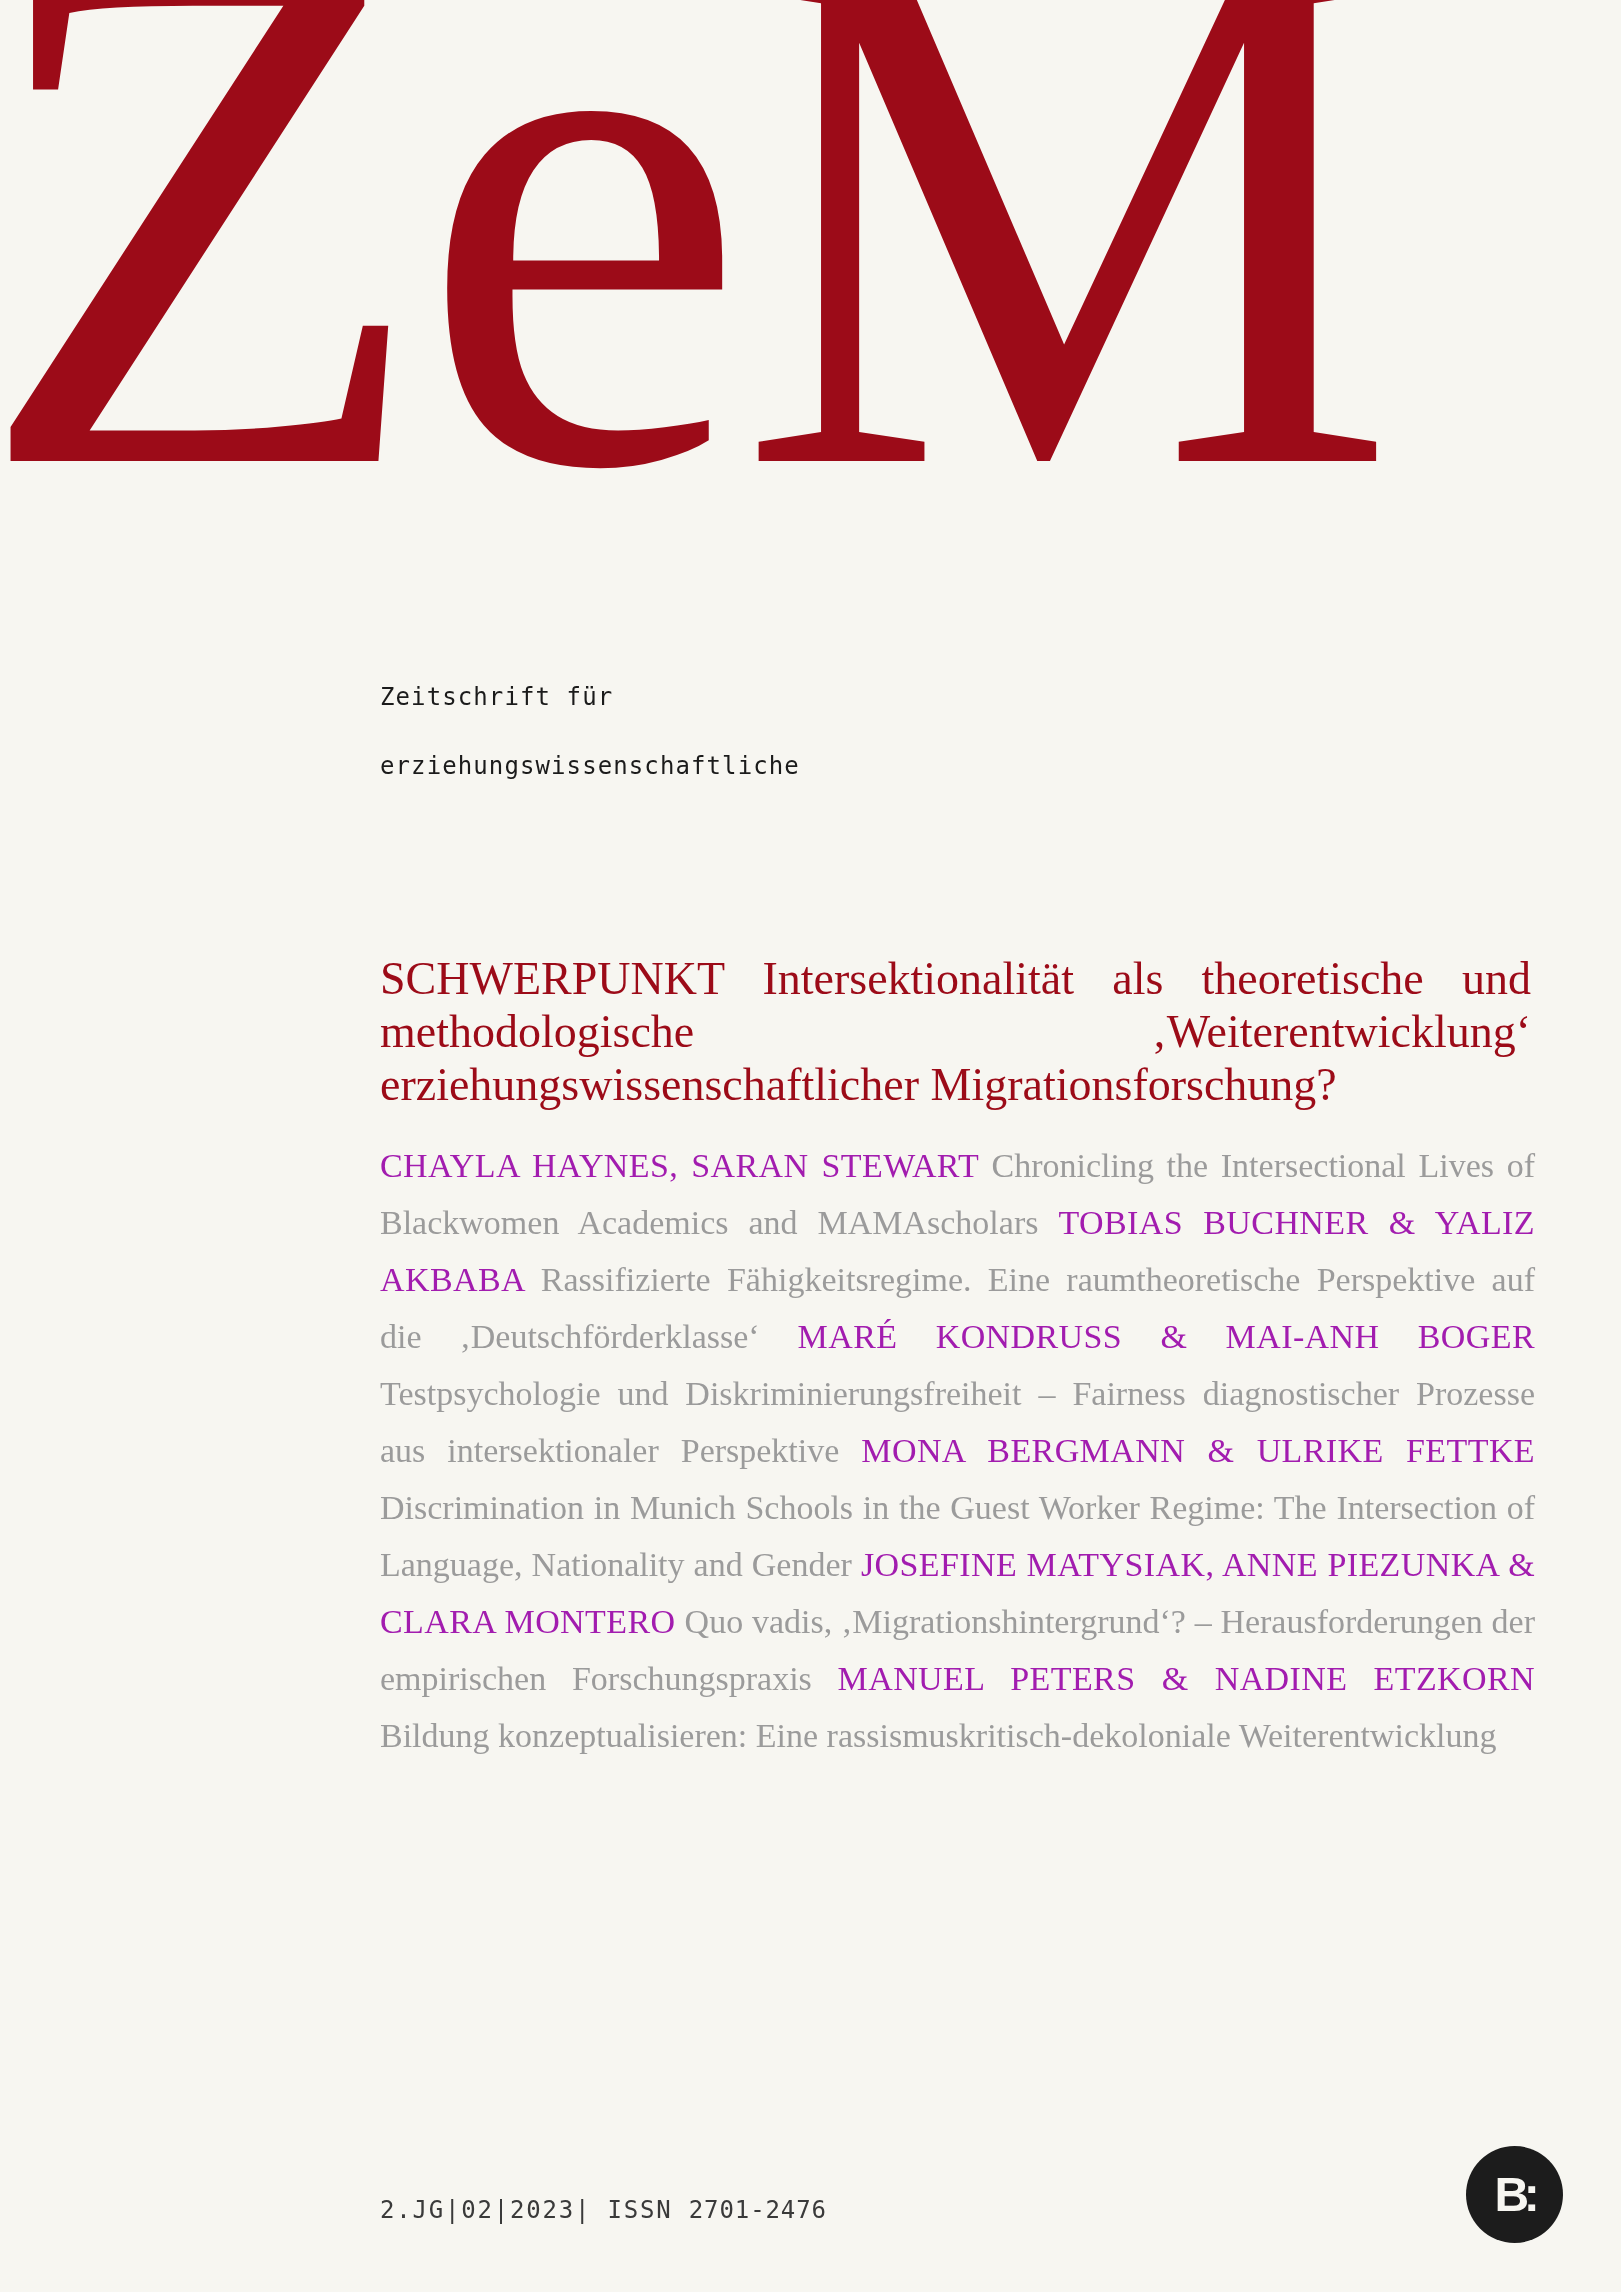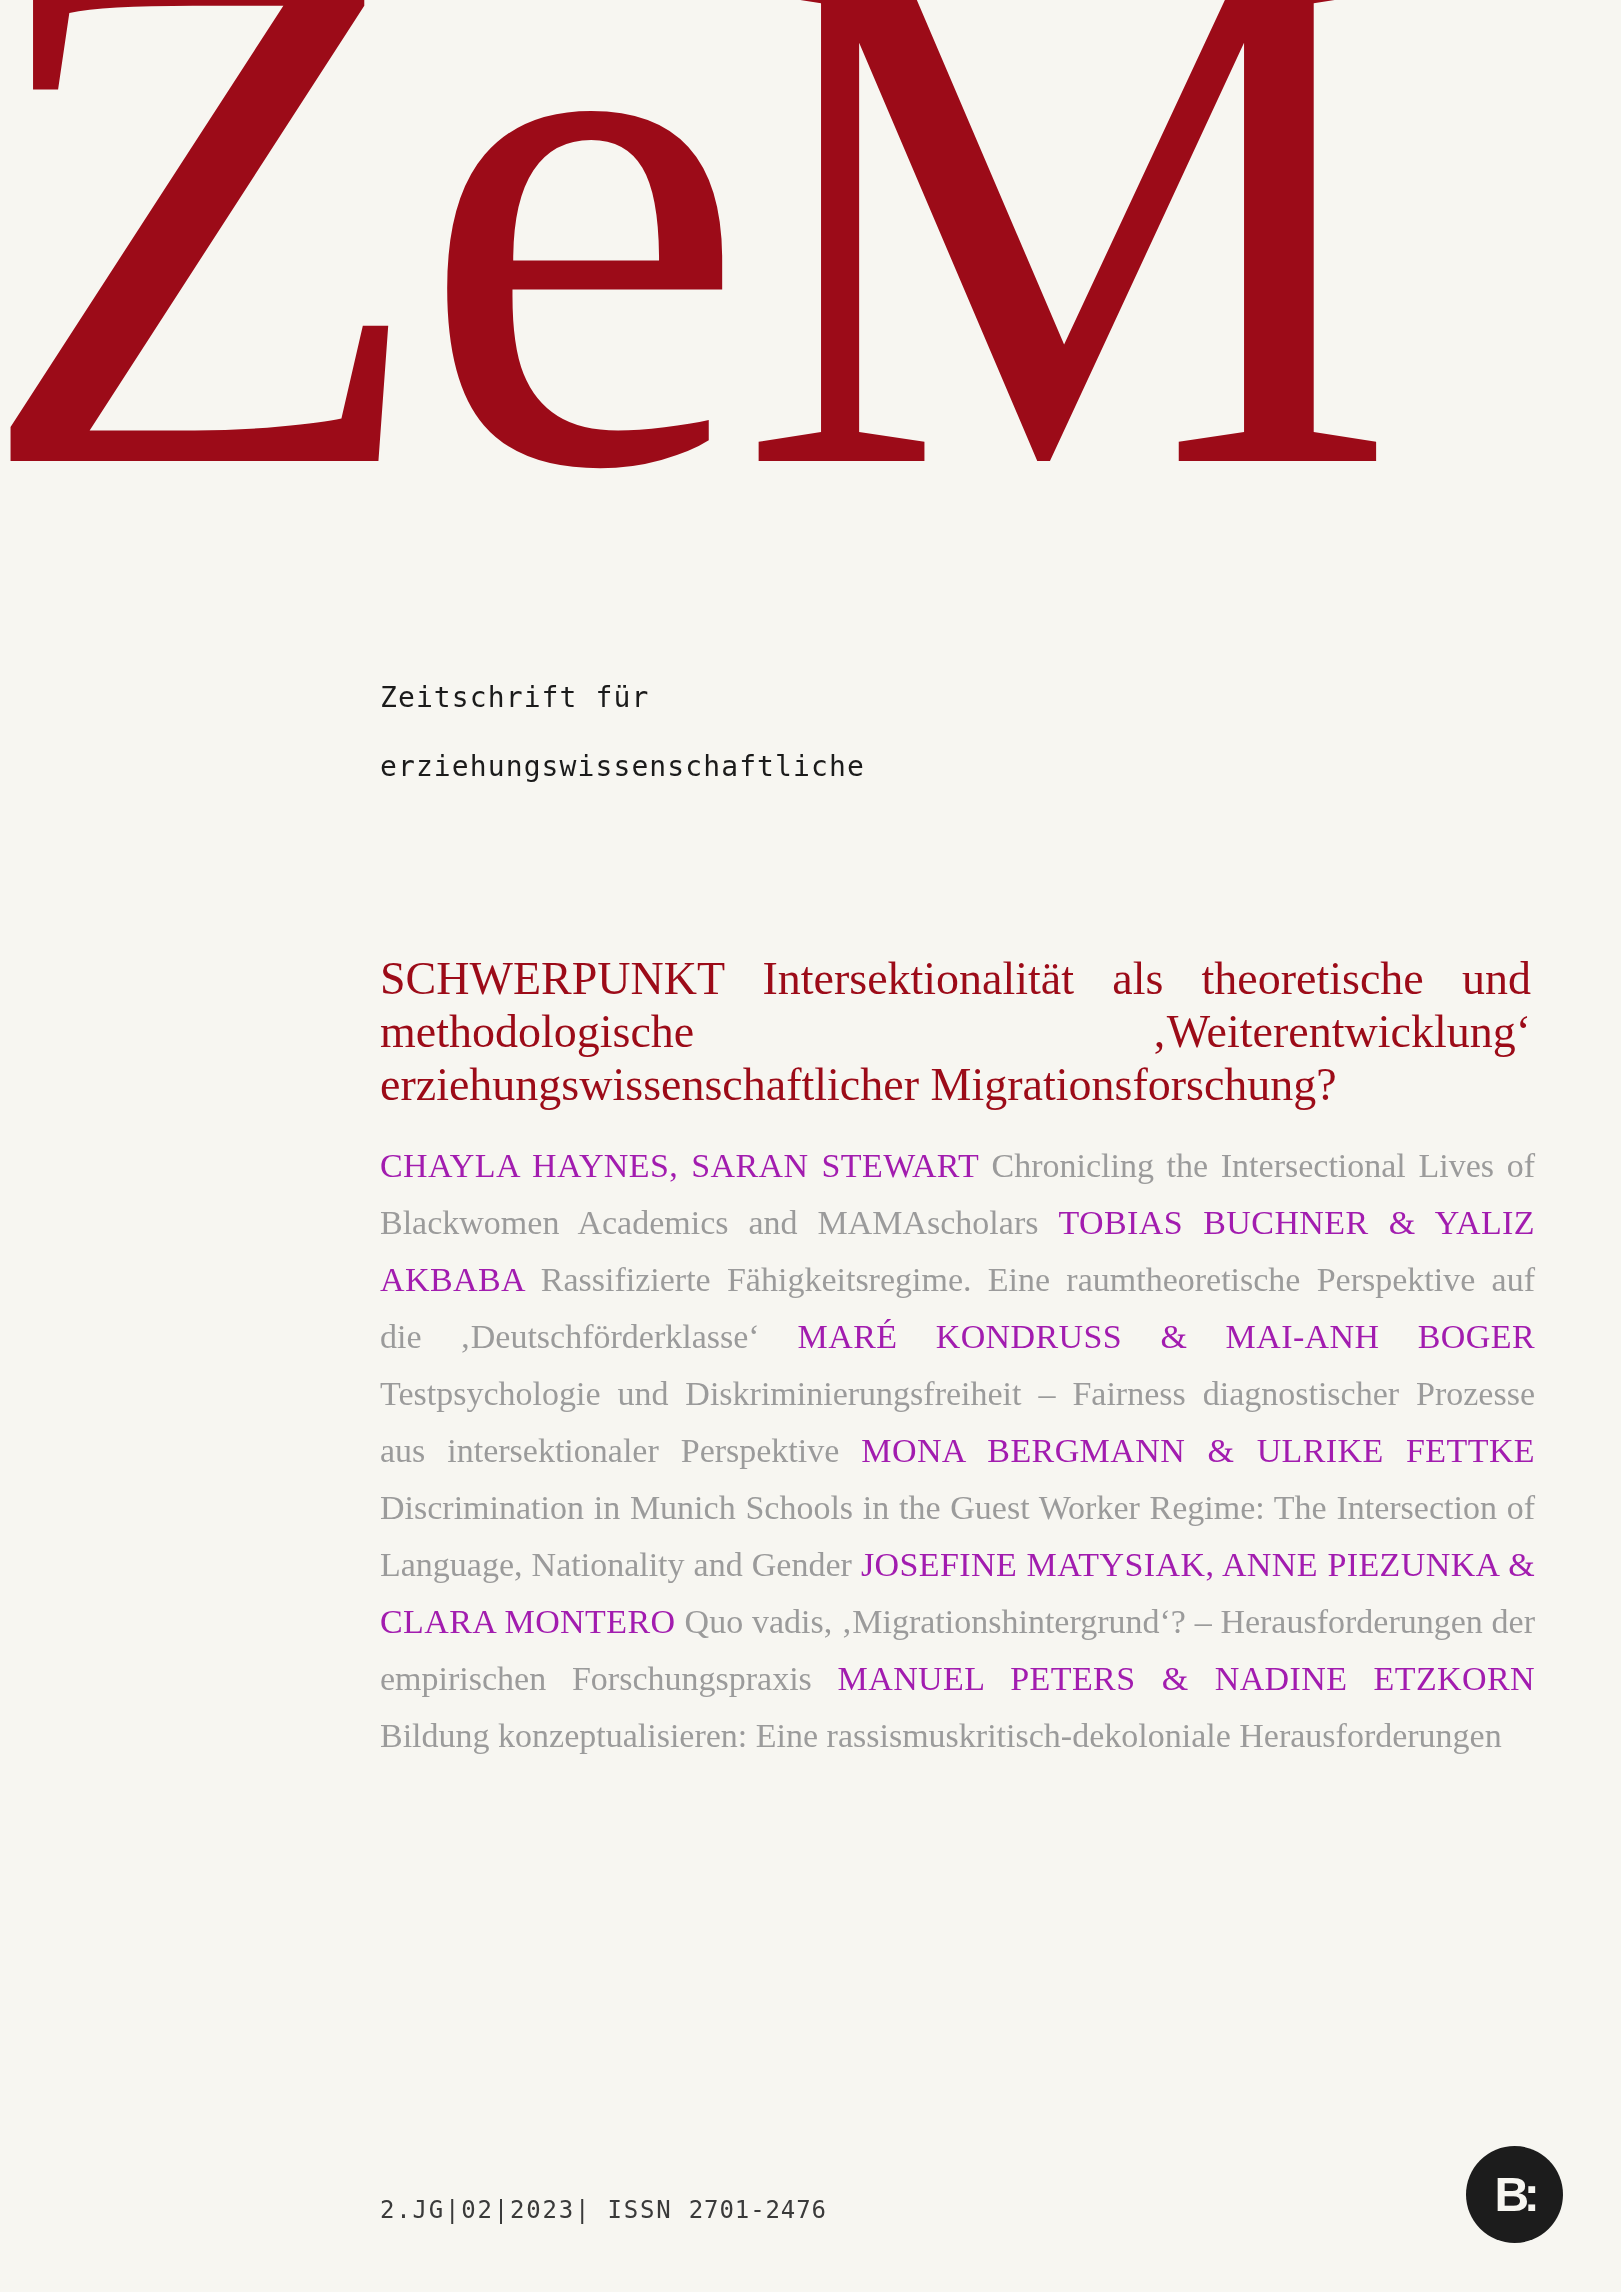--- a/index.html
+++ b/index.html
@@ -41,21 +41,21 @@
     font-weight: 400;
     white-space: nowrap;
   }
   
   .subtitle {
     position: absolute;
     left: 380px;
     top: 663px;
     width: 967px;
     font-family: "DejaVu Sans Mono", monospace;
-    font-size: 28px;
+    font-size: 24px;
     line-height: 69px;
     color: #1b1b1b;
     letter-spacing: 1.1px;
   }
   .subtitle div {
     white-space: nowrap;
   }
   
   .focus {
     position: absolute;
@@ -153,21 +153,21 @@
     <span class="title">Chronicling the Intersectional Lives of Blackwomen Academics and MAMAscholars </span>
     <span class="author">TOBIAS BUCHNER &amp; YALIZ AKBABA </span>
     <span class="title">Rassifizierte Fähigkeitsregime. Eine raumtheoretische Perspektive auf die ‚Deutschförderklasse‘ </span>
     <span class="author">MARÉ KONDRUSS &amp; MAI-ANH BOGER </span>
     <span class="title">Testpsychologie und Diskriminierungsfreiheit – Fairness diagnostischer Prozesse aus intersektionaler Perspektive </span>
     <span class="author">MONA BERGMANN &amp; ULRIKE FETTKE </span>
     <span class="title">Discrimination in Munich Schools in the Guest Worker Regime: The Intersection of Language, Nationality and Gender </span>
     <span class="author">JOSEFINE MATYSIAK, ANNE PIEZUNKA &amp; CLARA MONTERO </span>
     <span class="title">Quo vadis, ‚Migrationshintergrund‘? – Herausforderungen der empirischen Forschungspraxis </span>
     <span class="author">MANUEL PETERS &amp; NADINE ETZKORN </span>
-    <span class="title">Bildung konzeptualisieren: Eine rassismuskritisch-dekoloniale Herausforderungen </span>
+    <span class="title">Bildung konzeptualisieren: Eine rassismuskritisch-dekoloniale Weiterentwicklung </span>
   </div>
 
   <div class="footer">
     <span>2.JG|02|2023|</span>
     <span>ISSN</span>
     <span class="issn">2701-2476</span>
   </div>
 
   <div class="logo">
     <div class="glyph">B:</div>

